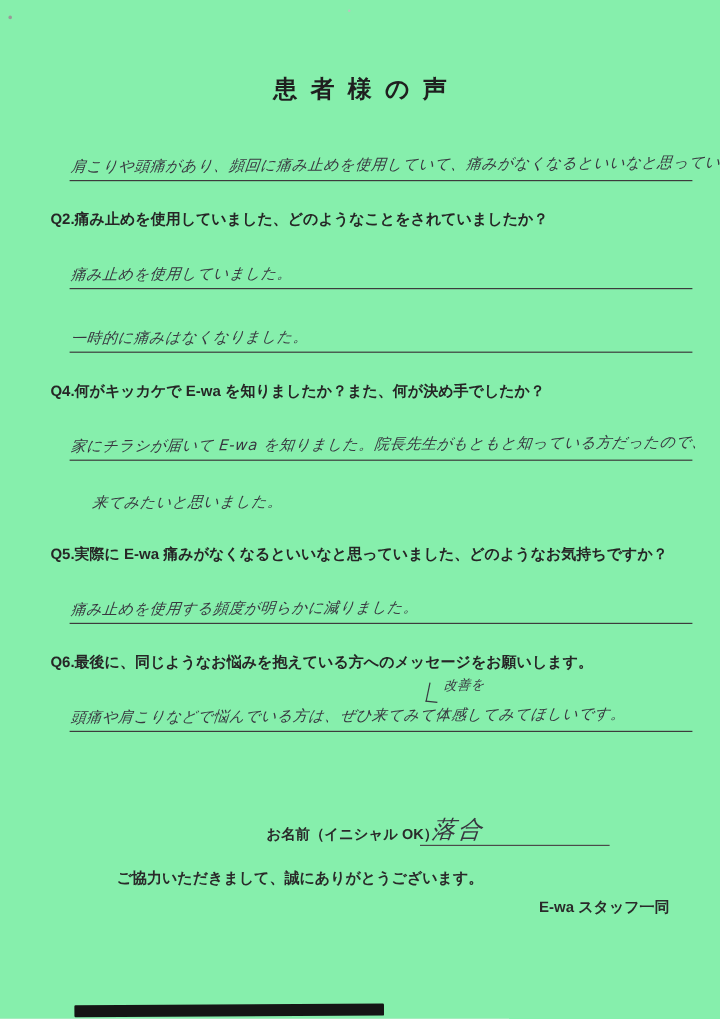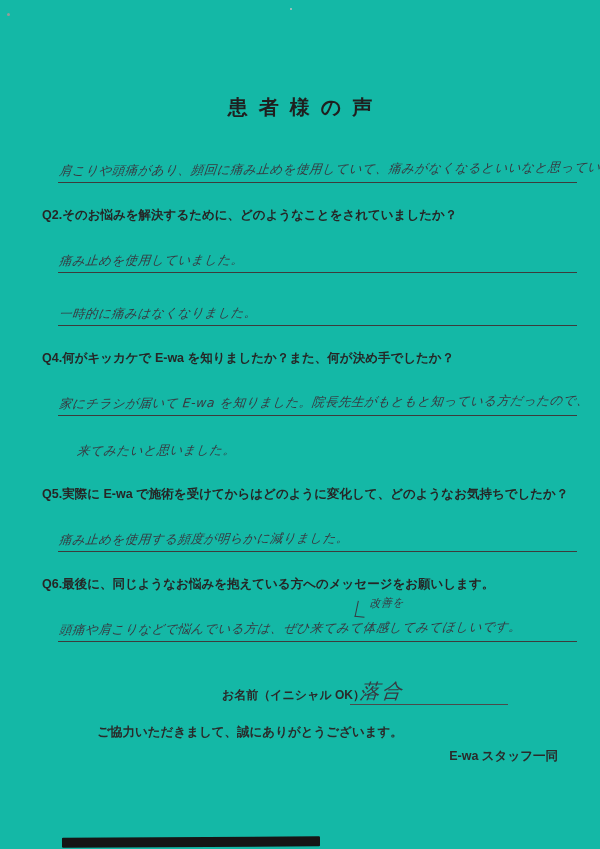--- a/index.html
+++ b/index.html
@@ -3,23 +3,23 @@
 <meta charset="utf-8">
 <style>
   html,body{margin:0;padding:0;}
   body{
     width:600px;height:849px;overflow:hidden;
     background:#e9e9e7;
     font-family:"Liberation Sans","DejaVu Sans",sans-serif;
   }
   .sheet{
     position:relative;width:600px;height:849px;
-    background:#14b8a6;
+    background:#86efac;
     box-sizing:border-box;
-    padding-top:94px;
+    padding-top:62px;
   }
   
   .speck{position:absolute;background:#9a9a98;border-radius:50%;}
   .speck.s1{left:7px;top:13px;width:3px;height:3px;}
   .speck.s2{left:290px;top:8px;width:2px;height:2px;background:#c2c2c0;}
 
   .title{
     margin:0 0 34px 0;
     text-align:center;
     font-size:20px;line-height:26px;
@@ -118,21 +118,21 @@
   <div id="questions">
   <section class="qa">
     <div class="answers">
           <div class="a-line ruled">
             <span class="hand">肩こりや頭痛があり、頻回に痛み止めを使用していて、痛みがなくなるといいなと思っていました。</span>
           </div>
         </div>
   </section>
 
   <section class="qa">
-    <div class="q-label">Q2.そのお悩みを解決するために、どのようなことをされていましたか？</div>
+    <div class="q-label">Q2.痛み止めを使用していました、どのようなことをされていましたか？</div>
     <div class="answers">
           <div class="a-line ruled">
             <span class="hand">痛み止めを使用していました。</span>
           </div>
         </div>
   </section>
 
   <section class="qa">
     <div class="answers">
           <div class="a-line ruled">
@@ -147,21 +147,21 @@
           <div class="a-line ruled">
             <span class="hand">家にチラシが届いて E-wa を知りました。院長先生がもともと知っている方だったので、</span>
           </div>
           <div class="a-line cont">
             <span class="hand">来てみたいと思いました。</span>
           </div>
         </div>
   </section>
 
   <section class="qa">
-    <div class="q-label">Q5.実際に E-wa で施術を受けてからはどのように変化して、どのようなお気持ちでしたか？</div>
+    <div class="q-label">Q5.実際に E-wa 痛みがなくなるといいなと思っていました、どのようなお気持ちですか？</div>
     <div class="answers">
           <div class="a-line ruled">
             <span class="hand">痛み止めを使用する頻度が明らかに減りました。</span>
           </div>
         </div>
   </section>
 
   <section class="qa">
     <div class="q-label">Q6.最後に、同じようなお悩みを抱えている方へのメッセージをお願いします。</div>
     <div class="answers">

